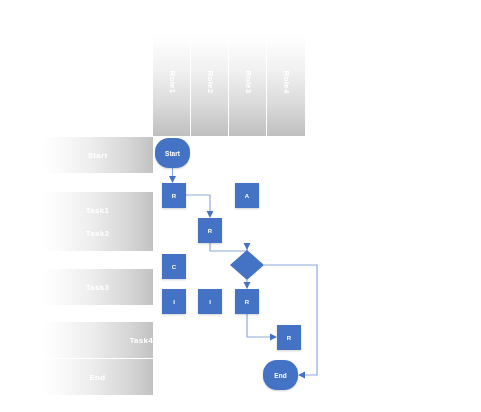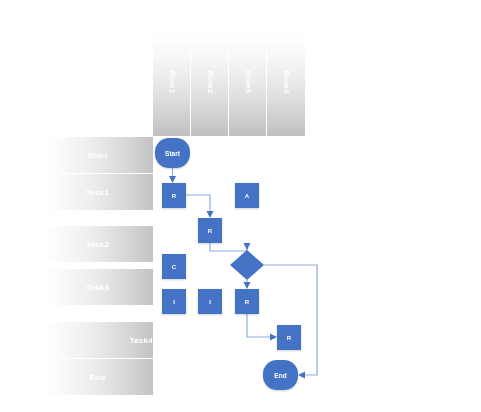--- a/index.html
+++ b/index.html
@@ -93,24 +93,24 @@
   <div class="col-head" style="left:229px;">
     <span class="vtext">Role3</span>
   </div>
   <div class="col-head" style="left:267px;width:38px;">
     <span class="vtext">Role4</span>
   </div>
 
   <div class="row-head" style="top:137px;">
     <span>Start</span>
   </div>
-  <div class="row-head" style="top:174px;">
+  <div class="row-head" style="top:192px;">
     <span>Task1</span>
   </div>
-  <div class="row-head" style="top:226px;align-items:center;">
+  <div class="row-head" style="top:215px;align-items:center;">
     <span>Task2</span>
   </div>
   <div class="row-head" style="top:269px;">
     <span>Task3</span>
   </div>
   <div class="row-head" style="top:322px;justify-content:flex-end;">
     <span>Task4</span>
   </div>
   <div class="row-head" style="top:359px;border-bottom:none;">
     <span>End</span>

